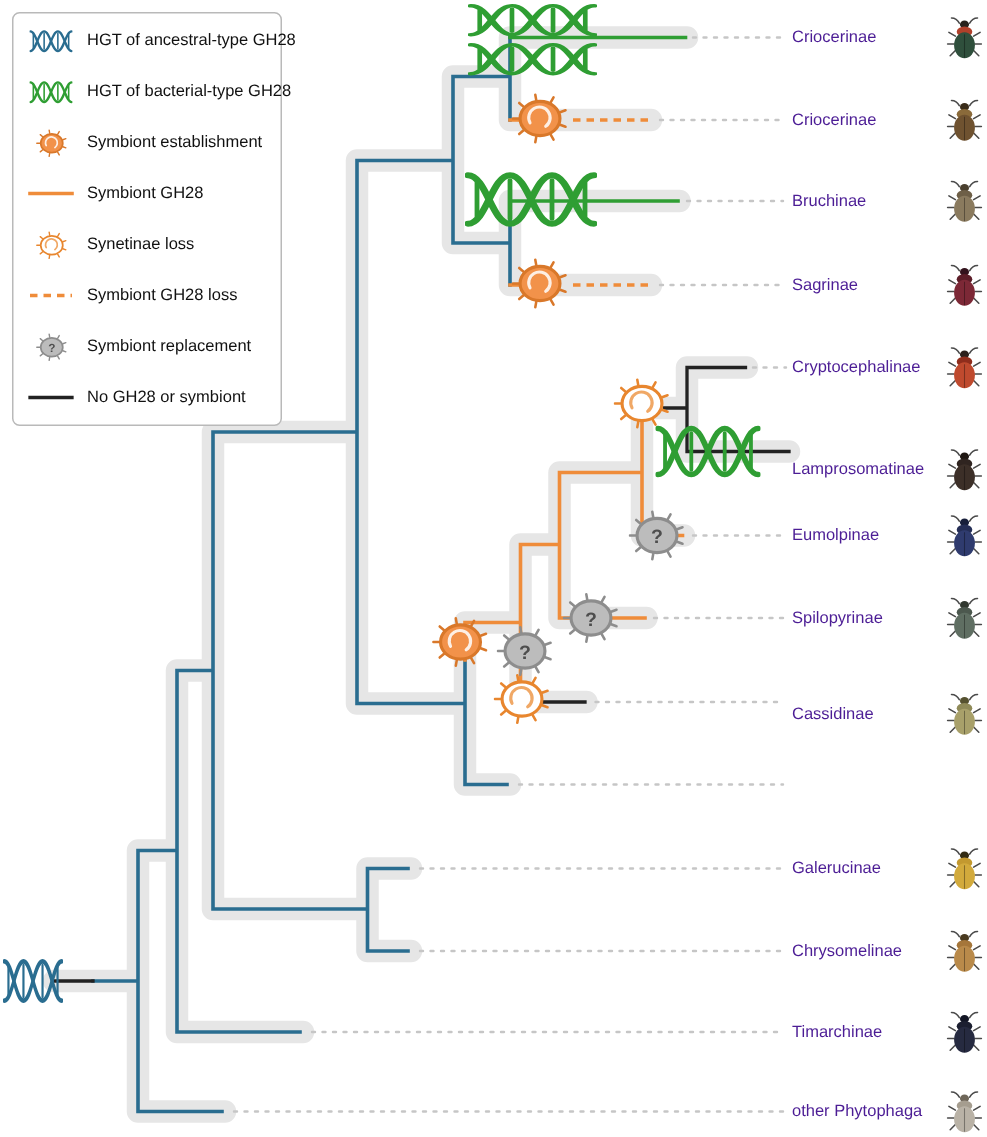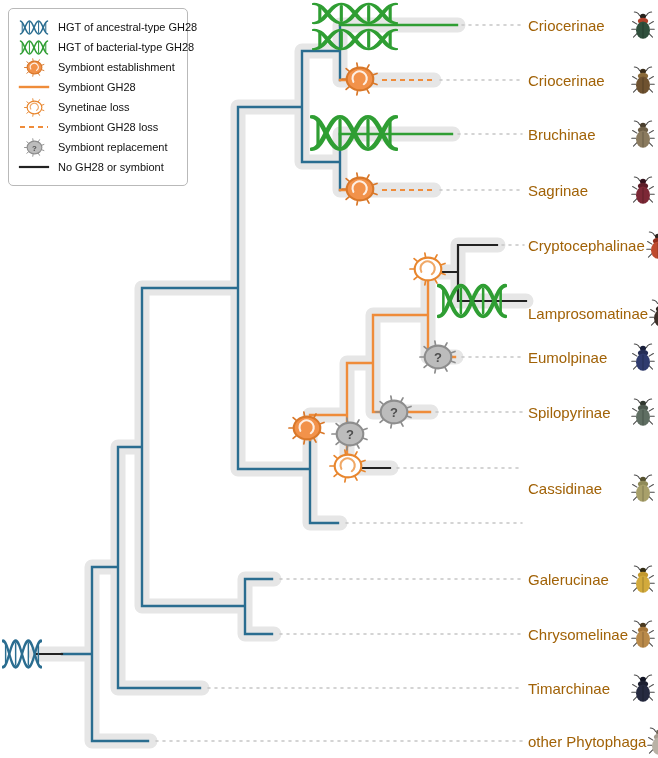--- a/index.html
+++ b/index.html
@@ -28,28 +28,28 @@
   .symb-cres{stroke:var(--bcres,transparent);stroke-width:2.2;fill:none;stroke-linecap:round;}
   .sfill{--bfill:#f2924a;--bstroke:#d9782a;--bcres:rgba(255,255,255,0.85);}
   .sopen{--bfill:#ffffff;--bstroke:#e8862e;--bcres:#f0a866;}
   .sgray{--bfill:var(--symbiont_gray,#bcbcbc);--bstroke:#8d8d8d;--bcres:transparent;}
   .qmark-tree{font-family:"Liberation Sans",sans-serif;font-size:13px;font-weight:bold;fill:#4e4e4e;text-anchor:middle;}
   .qmark-legend{font-family:"Liberation Sans",sans-serif;font-size:15px;font-weight:bold;fill:#4e4e4e;text-anchor:middle;}
 
   
   .legend{position:absolute;left:8px;top:8px;width:180px;box-sizing:border-box;
           border:1px solid #b9b9b9;border-radius:5px;background:#fff;
-          padding:8px 8px;display:flex;flex-direction:column;gap:0;}
+          padding:8px 8px;display:flex;flex-direction:column;gap:14px;}
   .legend-row{display:flex;align-items:center;gap:7px;height:20px;}
   .legend-icon{flex:0 0 34px;width:34px;display:flex;justify-content:center;align-items:center;}
   .legend-label{font-size:11px;color:#111;white-space:nowrap;}
 
   
   .taxon{position:absolute;left:528px;width:130px;height:24px;display:flex;align-items:center;padding-right:2px;box-sizing:border-box;}
-  .taxon-label{font-size:15px;color:#a16207;white-space:nowrap;flex:1 1 auto;}
+  .taxon-label{font-size:11px;color:#4c1d95;white-space:nowrap;flex:1 1 auto;}
   .beetle{flex:0 0 26px;width:26px;height:30px;overflow:visible;}
   .bt-ant,.bt-leg{stroke:#4a4a4a;stroke-width:1.2;fill:none;stroke-linecap:round;}
   .bt-head{fill:var(--head,#333);}
   .bt-pro{fill:var(--pro,#555);}
   .bt-body{fill:var(--body,#777);}
   .bt-suture{stroke:rgba(0,0,0,0.35);stroke-width:0.8;}
 </style>
 </head>
 <body>
 
@@ -216,21 +216,21 @@
     <svg class="beetle" viewBox="0 0 30 34" style="--body: #2f3b6e; --pro: #252e56; --head: #181f3a;">
         <use href="#beetle-shape"></use>
       </svg>
   </div>
   <div class="taxon" style="top:400px">
     <span class="taxon-label">Spilopyrinae</span>
     <svg class="beetle" viewBox="0 0 30 34" style="--body: #5f6e62; --pro: #4c584e; --head: #31382f;">
         <use href="#beetle-shape"></use>
       </svg>
   </div>
-  <div class="taxon" style="top:476px">
+  <div class="taxon" style="top:464px">
     <span class="taxon-label">Cassidinae</span>
     <svg class="beetle" viewBox="0 0 30 34" style="--body: #a8a06a; --pro: #8f8a58; --head: #565230;">
         <use href="#beetle-shape"></use>
       </svg>
   </div>
   <div class="taxon" style="top:567px">
     <span class="taxon-label">Galerucinae</span>
     <svg class="beetle" viewBox="0 0 30 34" style="--body: #d2aa3c; --pro: #c3992f; --head: #332c14;">
         <use href="#beetle-shape"></use>
       </svg>

